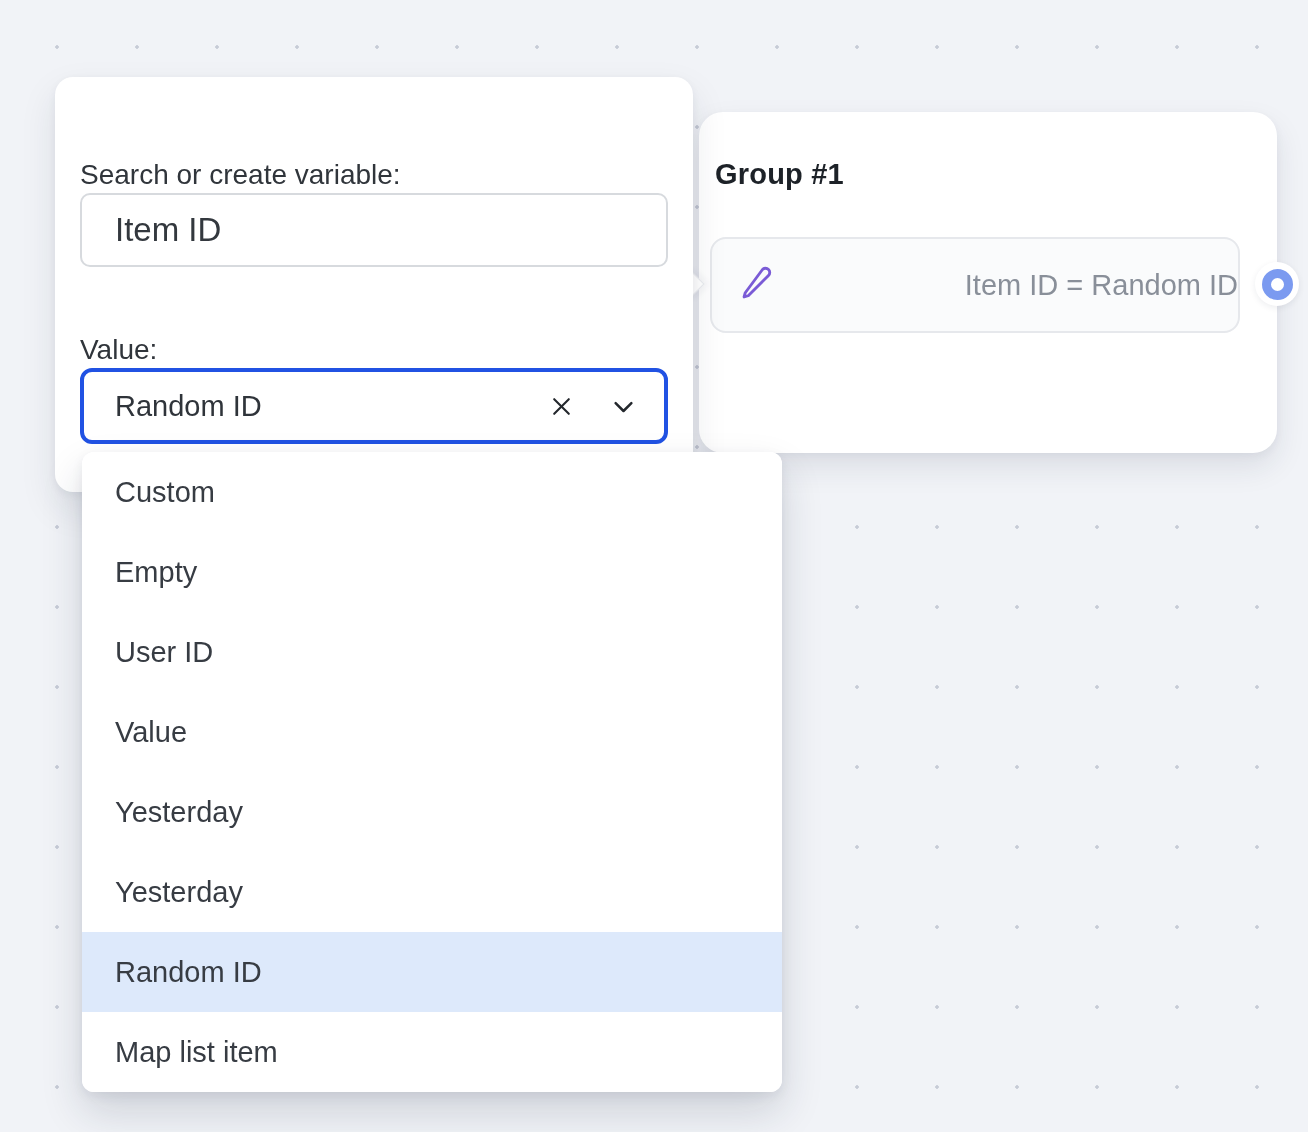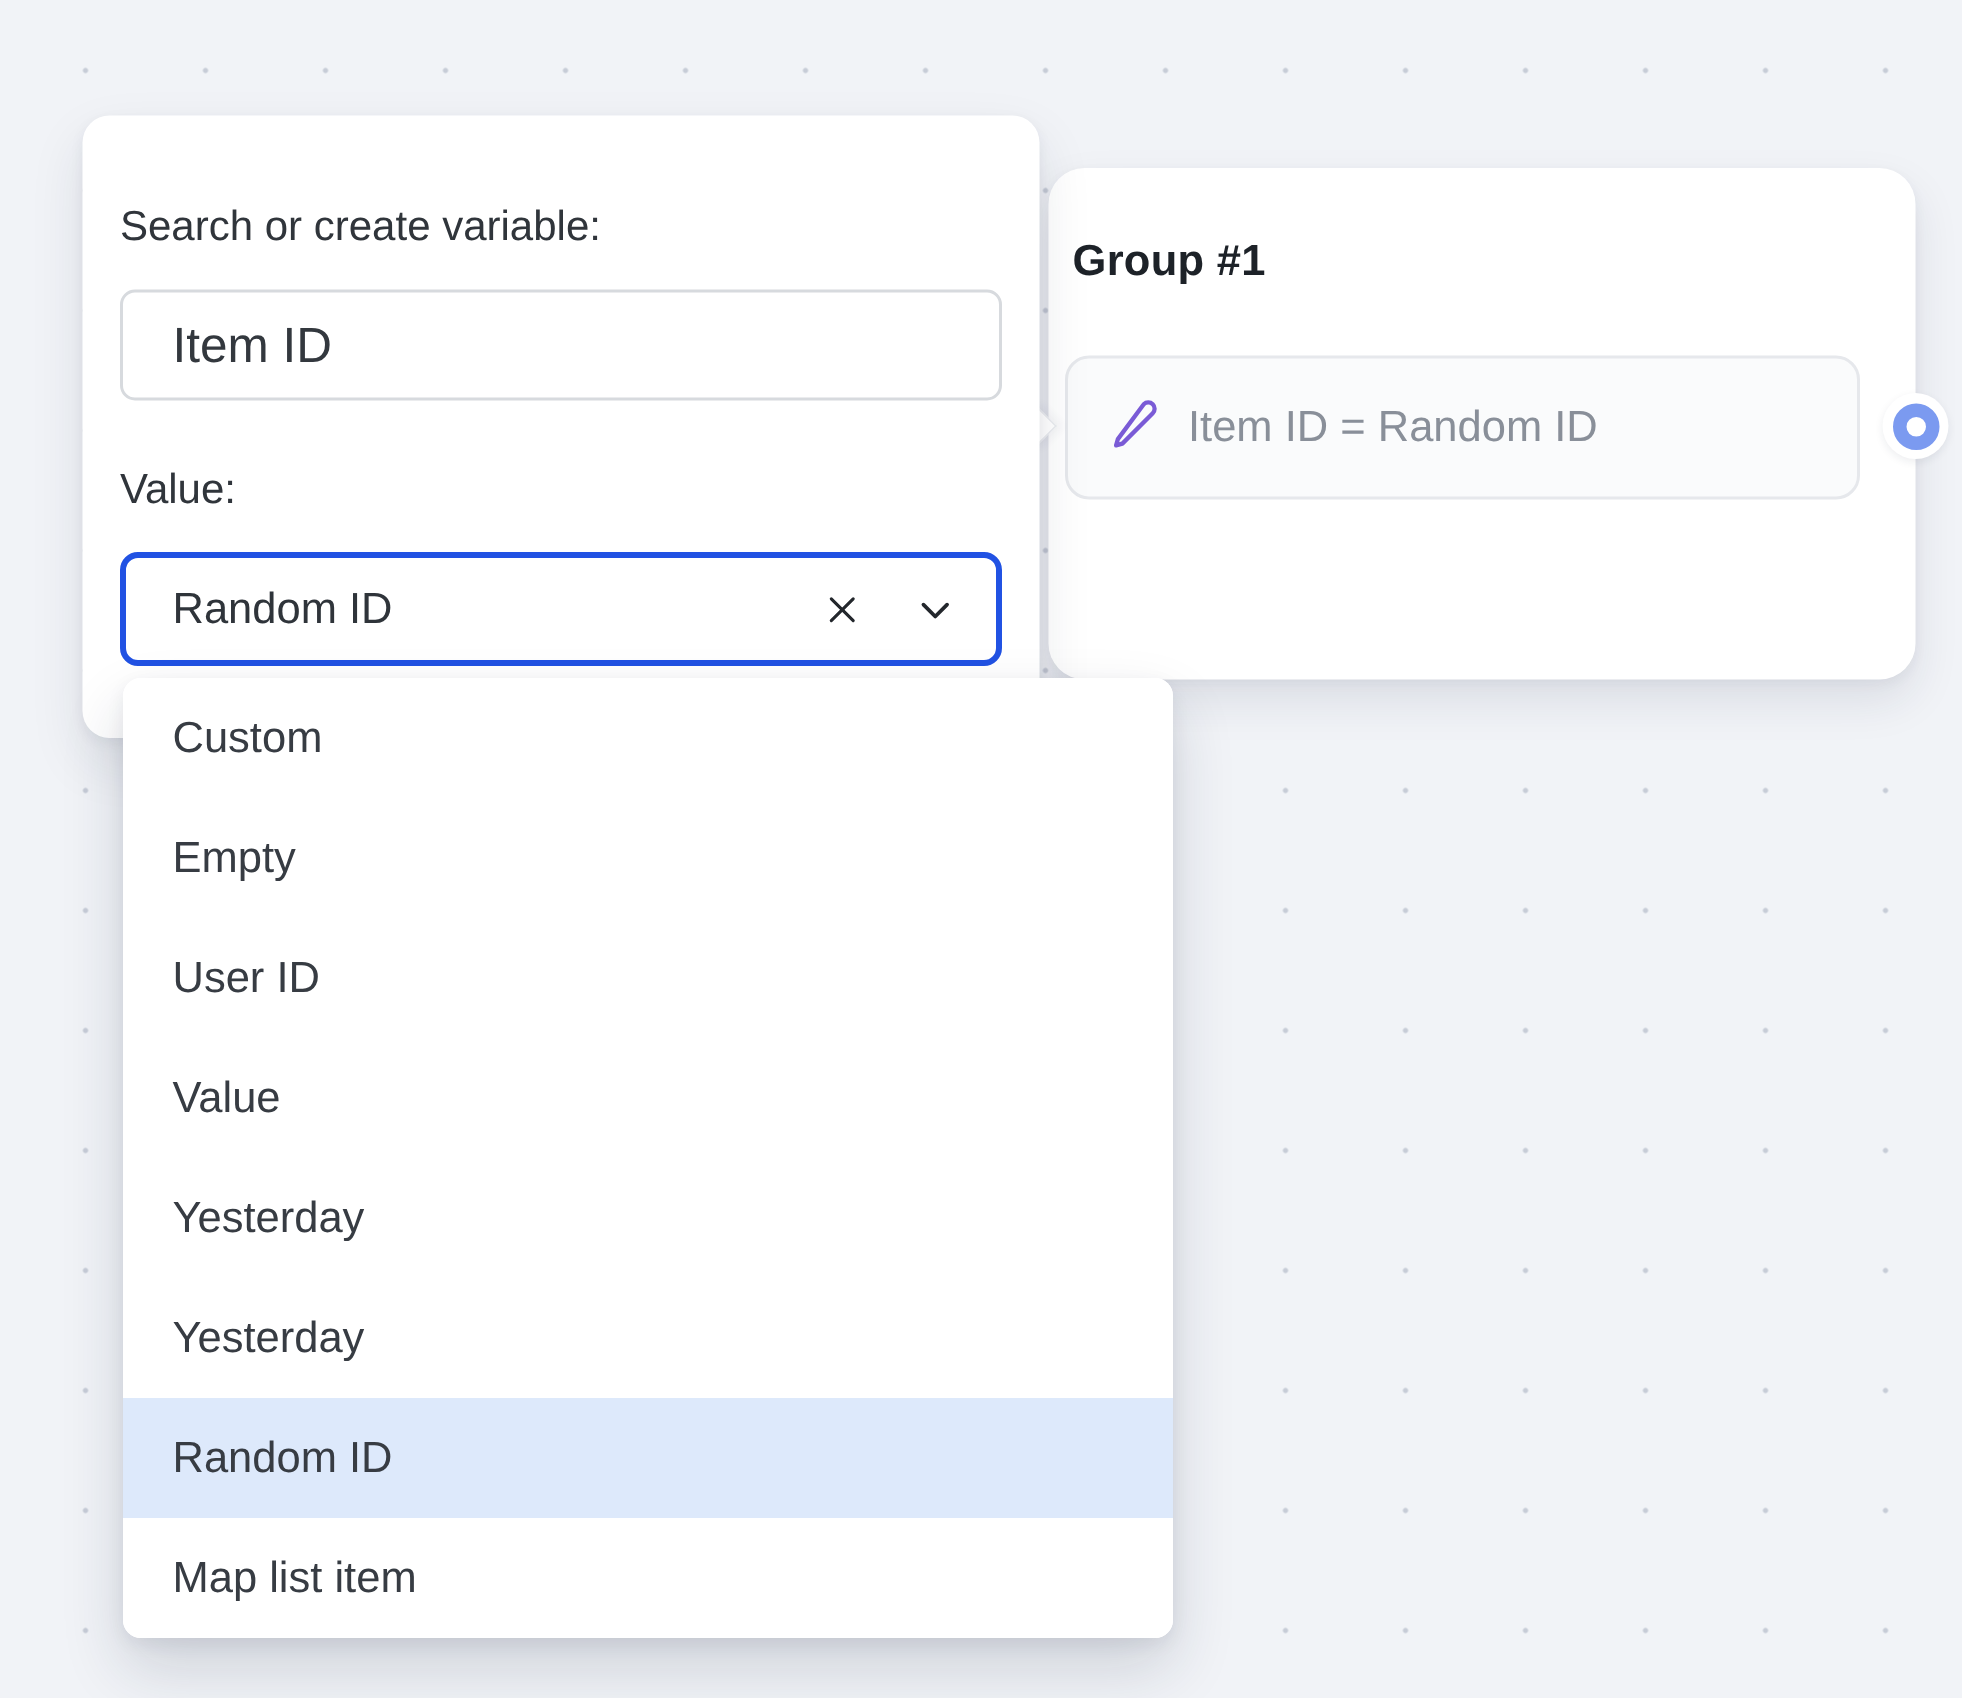--- a/index.html
+++ b/index.html
@@ -25,20 +25,21 @@
   .group-title {
     position:absolute; left:16px; top:44px;
     font-size:29px; line-height:36px; font-weight:700; color:#1d2228;
     letter-spacing:0.2px;
   }
   .condition-box {
     position:absolute; left:11px; top:125px; width:530px; height:96px;
     background:#fafbfc; border:2px solid #e6e8ec; border-radius:16px;
     display:flex; align-items:center; padding-left:25px; gap:19px;
     cursor:pointer;
+    justify-content:space-between;
   }
   .condition-text { font-size:29px; color:#898f99; }
   .connector {
     position:absolute; left:556px; top:150px; width:44px; height:44px;
     border-radius:50%; background:#ffffff;
     box-shadow:0 2px 6px rgba(30,40,70,0.08);
     display:flex; align-items:center; justify-content:center;
   }
   .connector-ring {
     width:31px; height:31px; border-radius:50%;
@@ -51,21 +52,21 @@
     background:#ffffff; border-radius:18px; z-index:3;
     box-shadow:0 16px 36px rgba(25,35,60,0.10), 0 3px 9px rgba(25,35,60,0.06);
   }
   .popover-caret {
     position:absolute; left:678px; top:273px; width:22px; height:22px;
     background:#ffffff; transform:rotate(45deg); z-index:2;
     border-top:1px solid #e9ebef; border-right:1px solid #e9ebef;
     box-shadow:3px -3px 6px rgba(30,40,70,0.05);
   }
   .pop-label {
-    position:absolute; left:25px; font-size:28px; line-height:34px; color:#30353b;
+    position:absolute; left:25px; font-size:28px; line-height:34px; color:#30353b;margin-top:24px;
   }
   .search-label { top:57px; }
   .value-label  { top:232px; }
   .search-input {
     position:absolute; left:25px; top:116px; width:588px; height:74px;
     border:2px solid #d7dade; border-radius:10px; background:#ffffff;
     font-family:inherit; font-size:33px; color:#33383e; padding:0 0 0 33px;
     outline:none;
   }
   .value-combobox {

